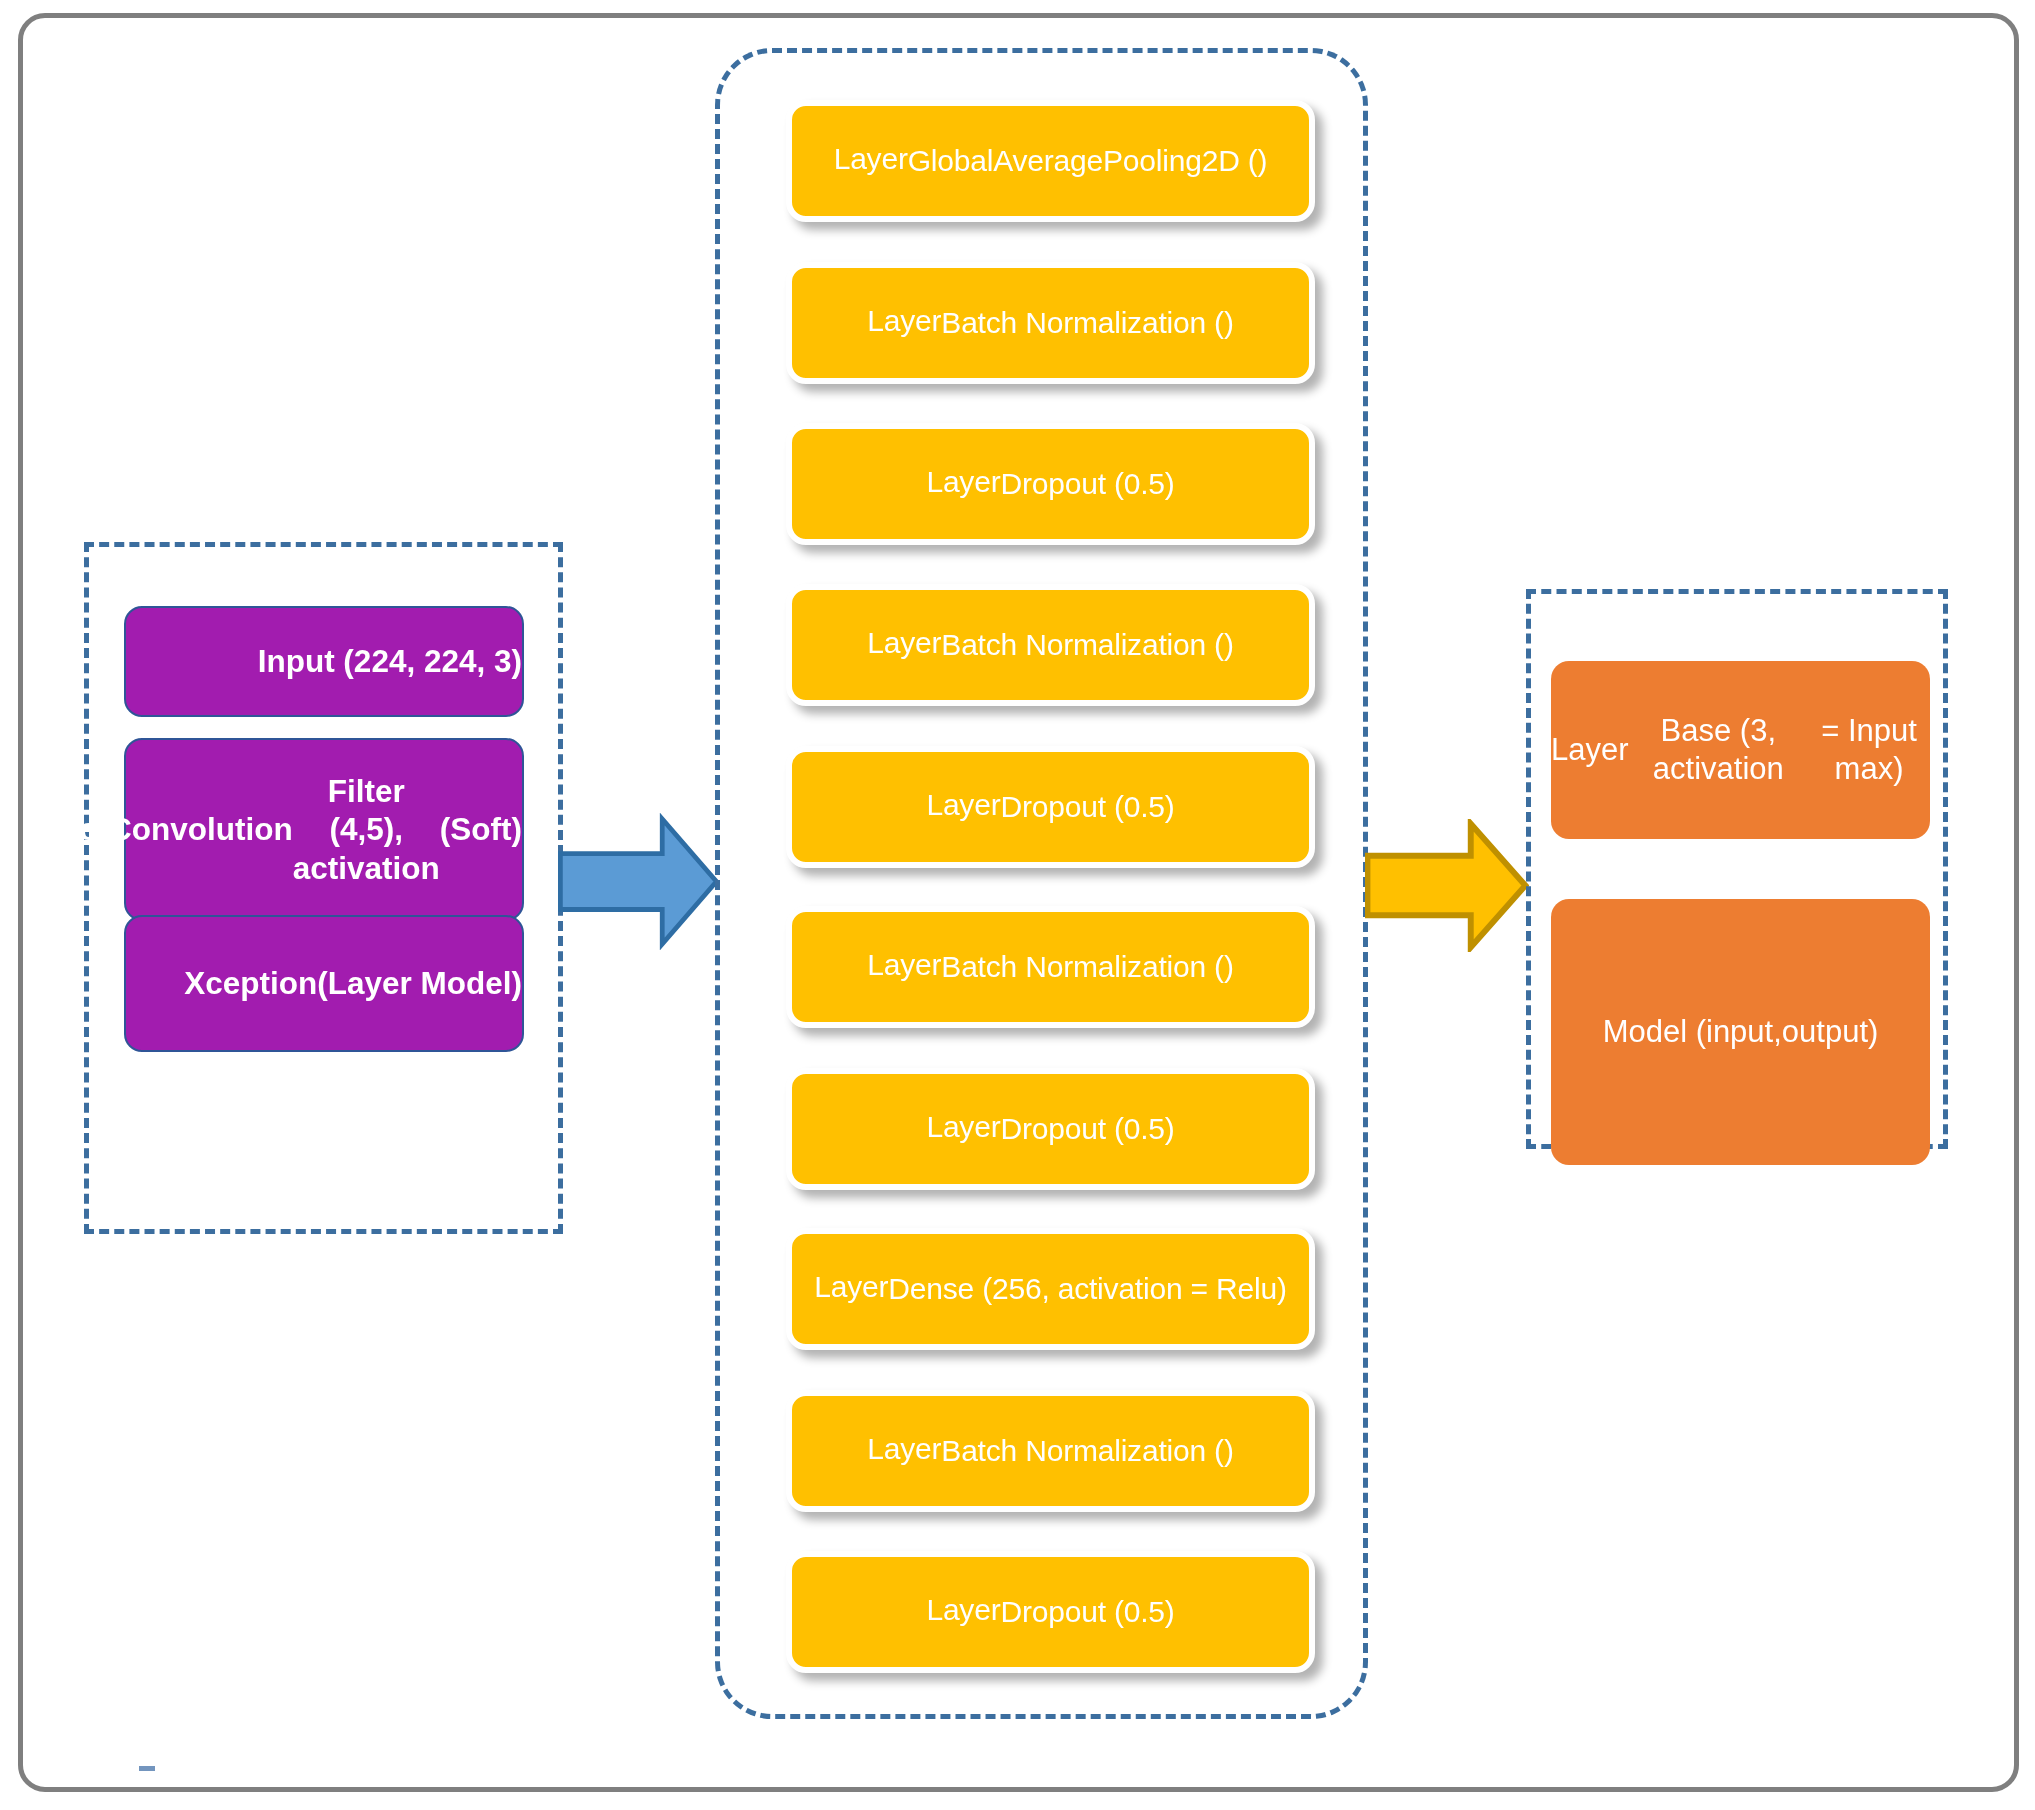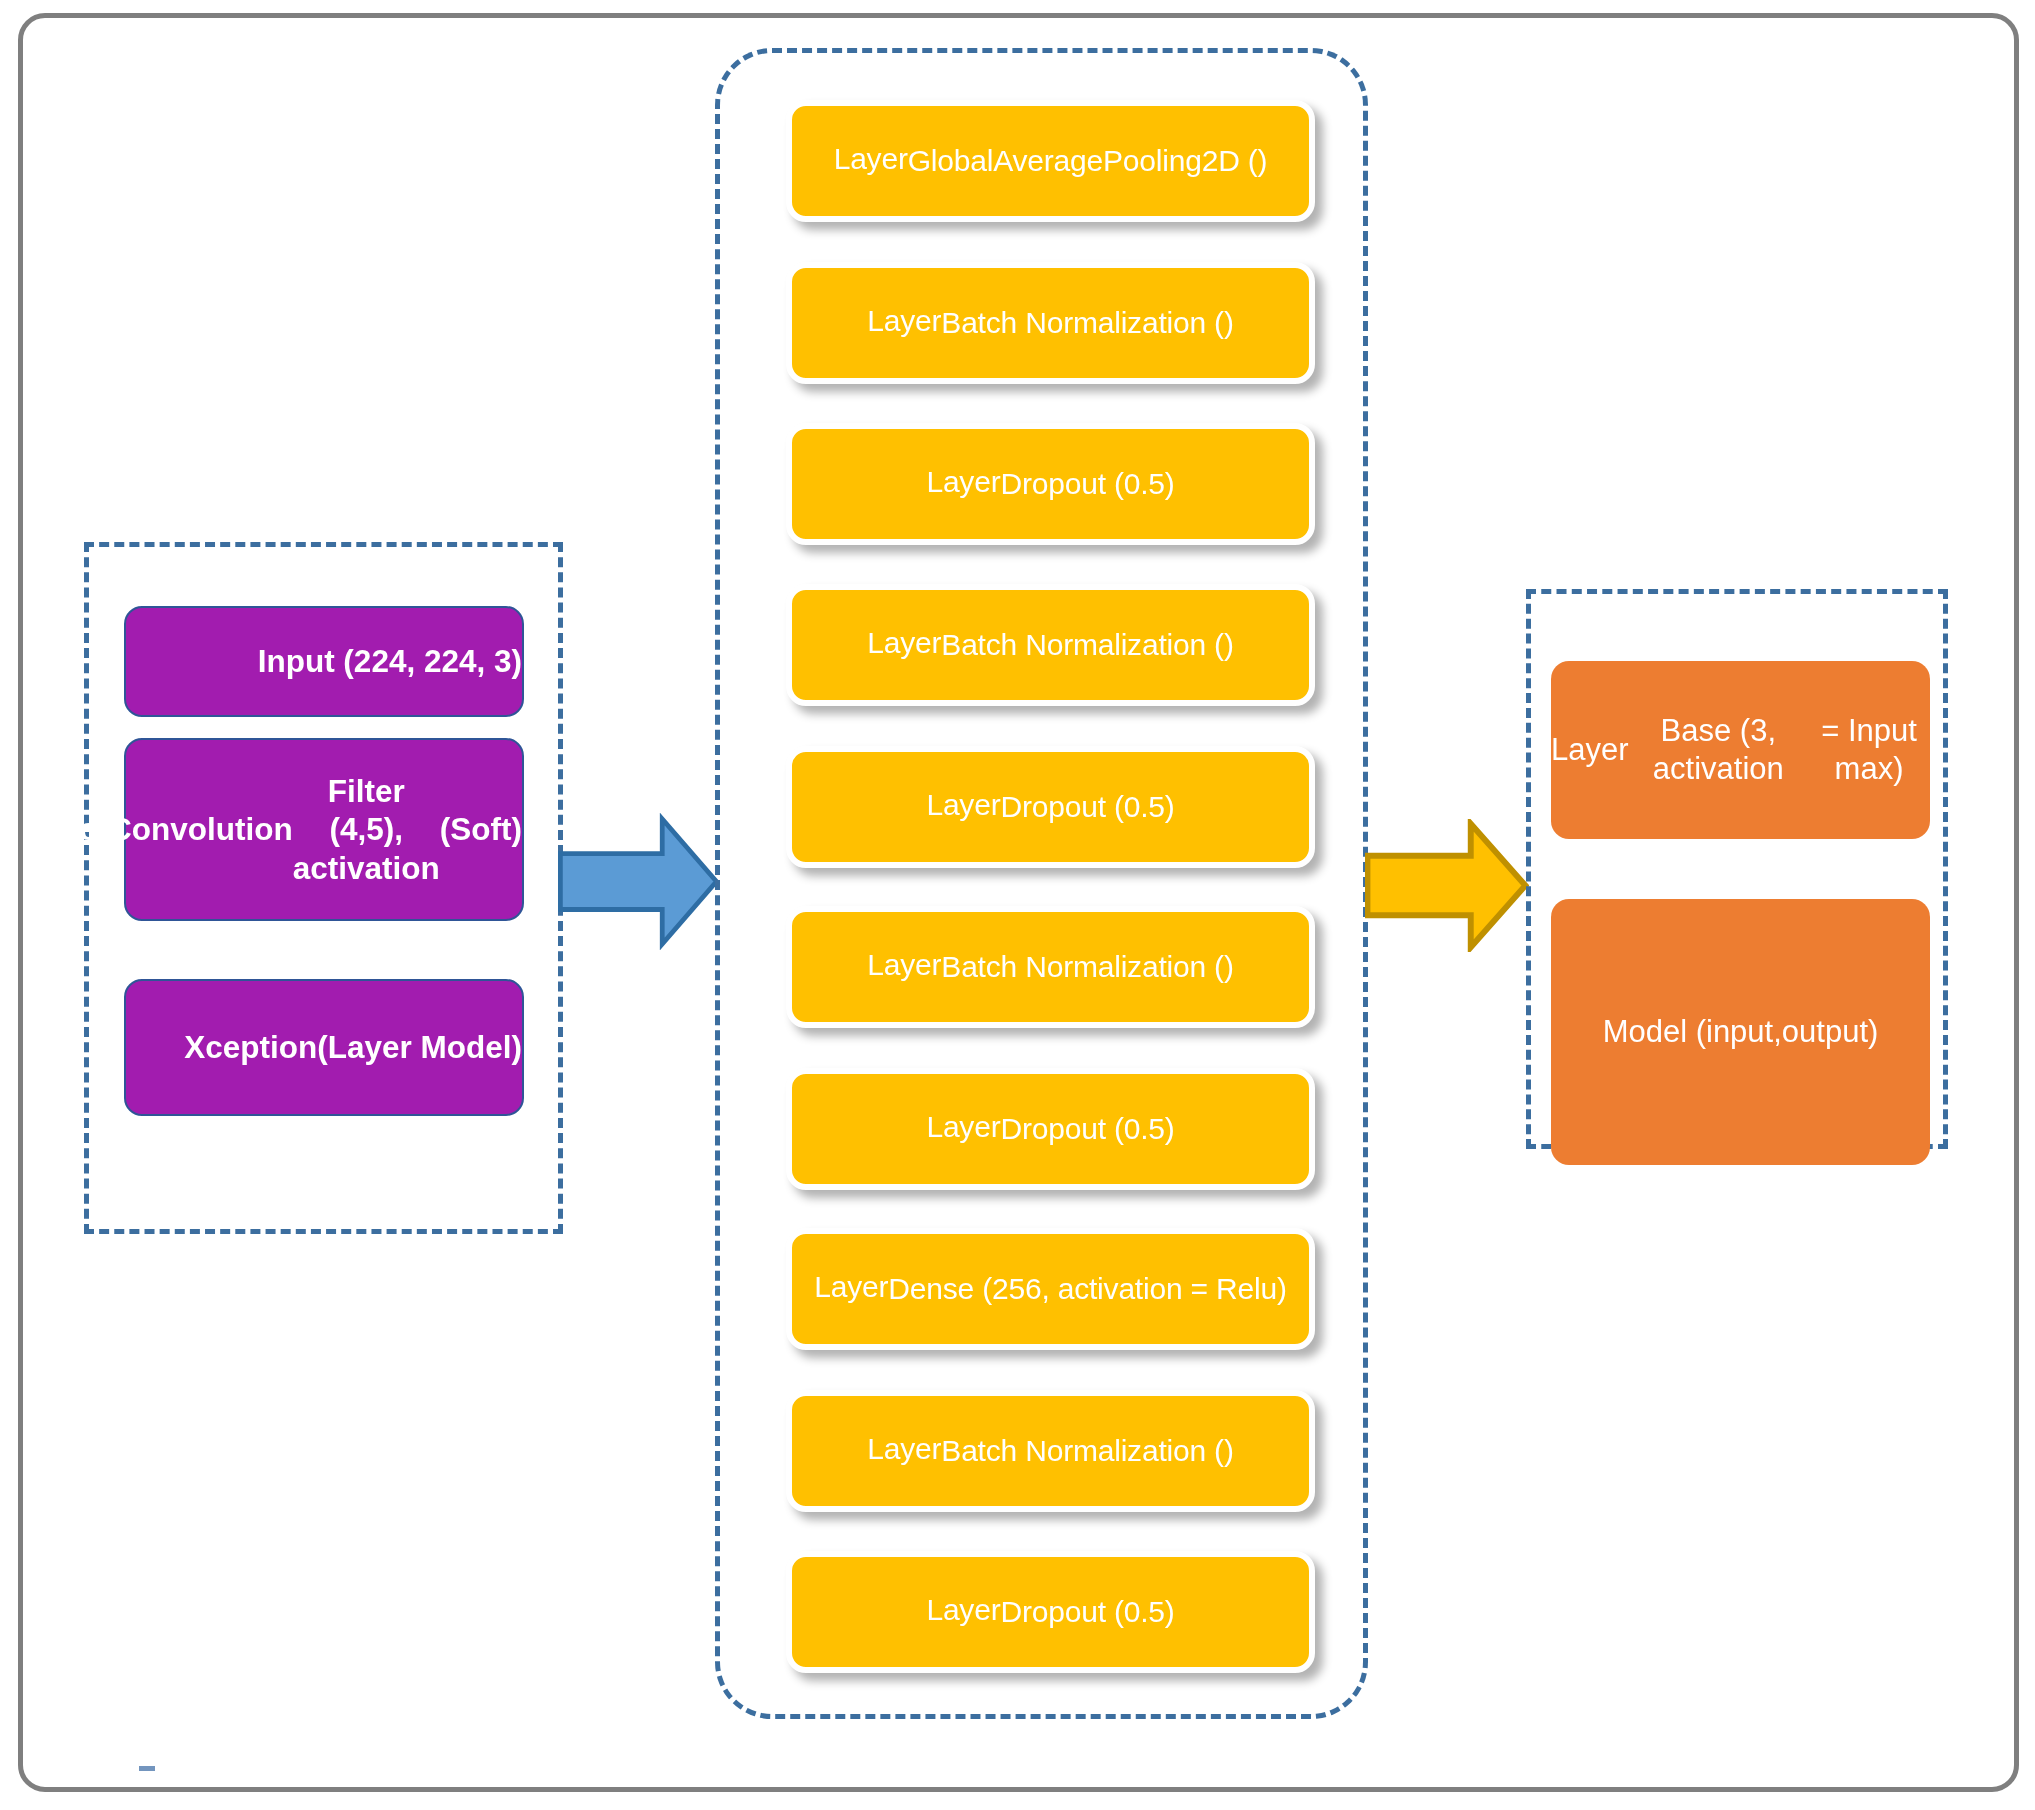--- a/index.html
+++ b/index.html
@@ -145,21 +145,21 @@
     <span class="ln">Input (224, 224, 3)</span>
   </div>
 
   <div class="node node-blue" style="top:738px; height:183px;">
     <span class="ln">Layer</span>
     <span class="ln">Convolution</span>
     <span class="ln">Filter (4,5), activation</span>
     <span class="ln">(Soft)</span>
   </div>
 
-  <div class="node node-blue" style="top:979px; height:137px;">
+  <div class="node node-blue" style="top:915px; height:137px;">
     <span class="ln">Xception</span>
     <span class="ln">(Layer Model)</span>
   </div>
 
   <svg class="arrow" style="left:558px; top:813px; width:162px; height:137px;" viewBox="0 0 272 230">
     <polygon points="4,68 175,68 175,10 266,115 175,220 175,162 4,162" fill="#5B9BD5" stroke="#2E6DA4" stroke-width="8" stroke-linejoin="miter"></polygon>
   </svg>
 
   <div class="dashed-group" id="group-head"></div>
 

